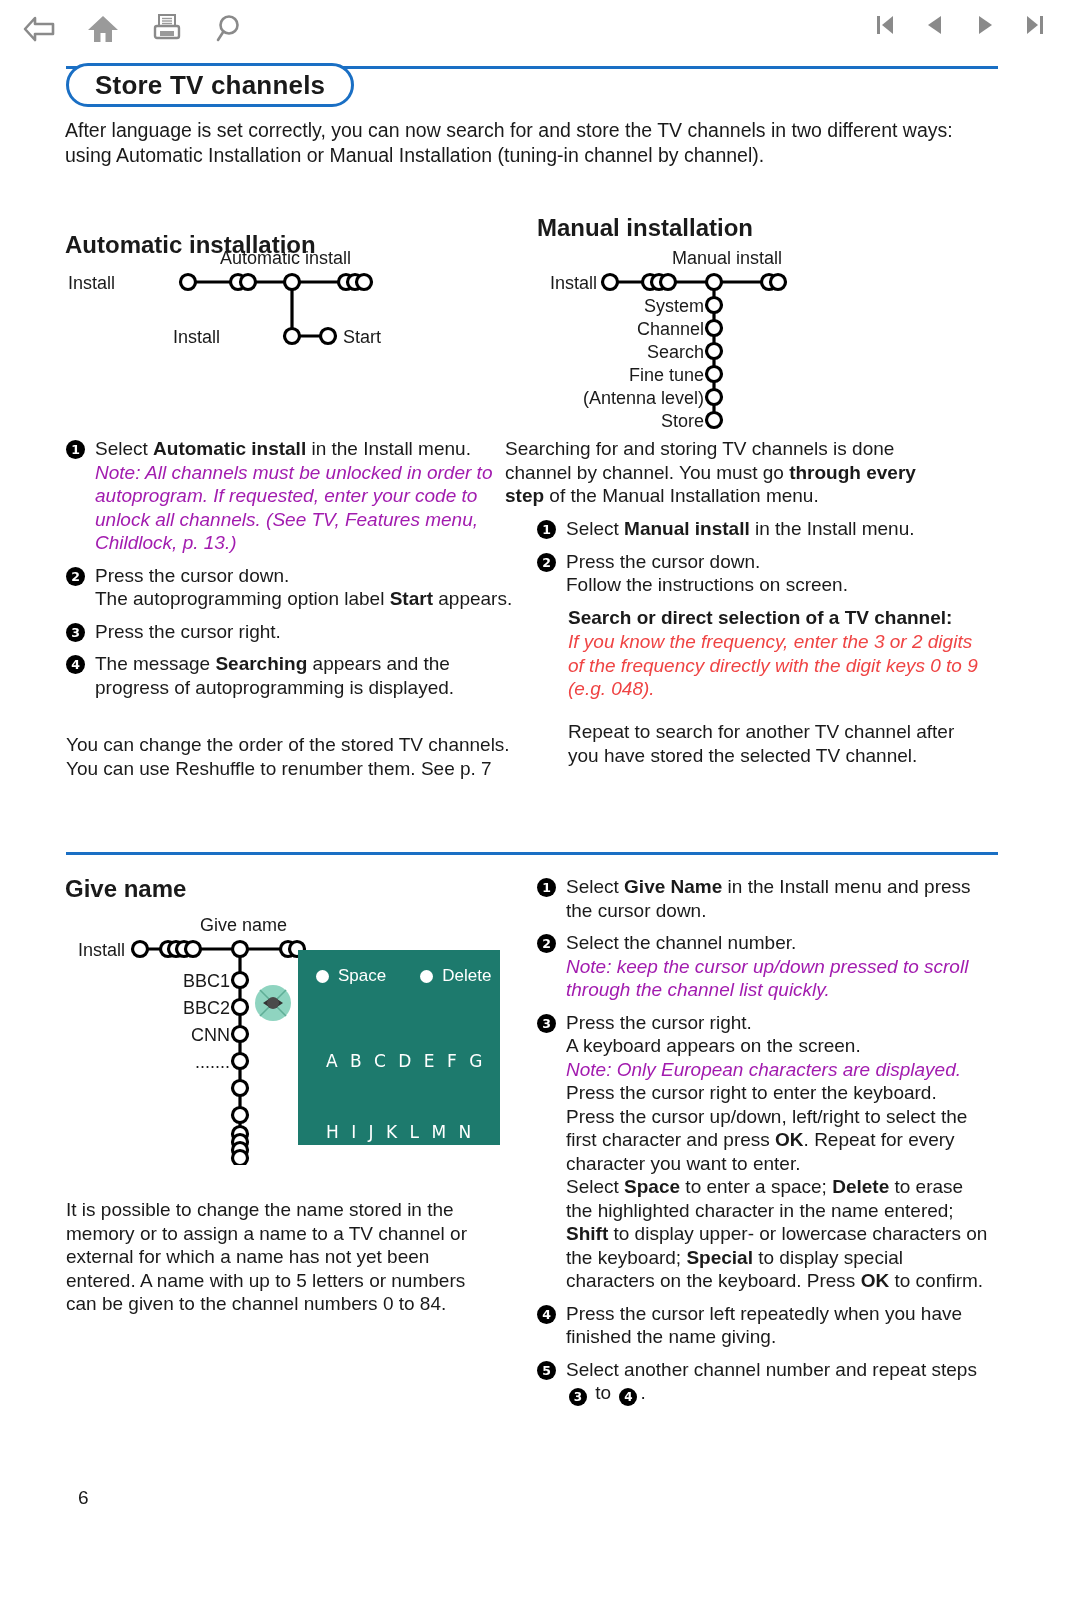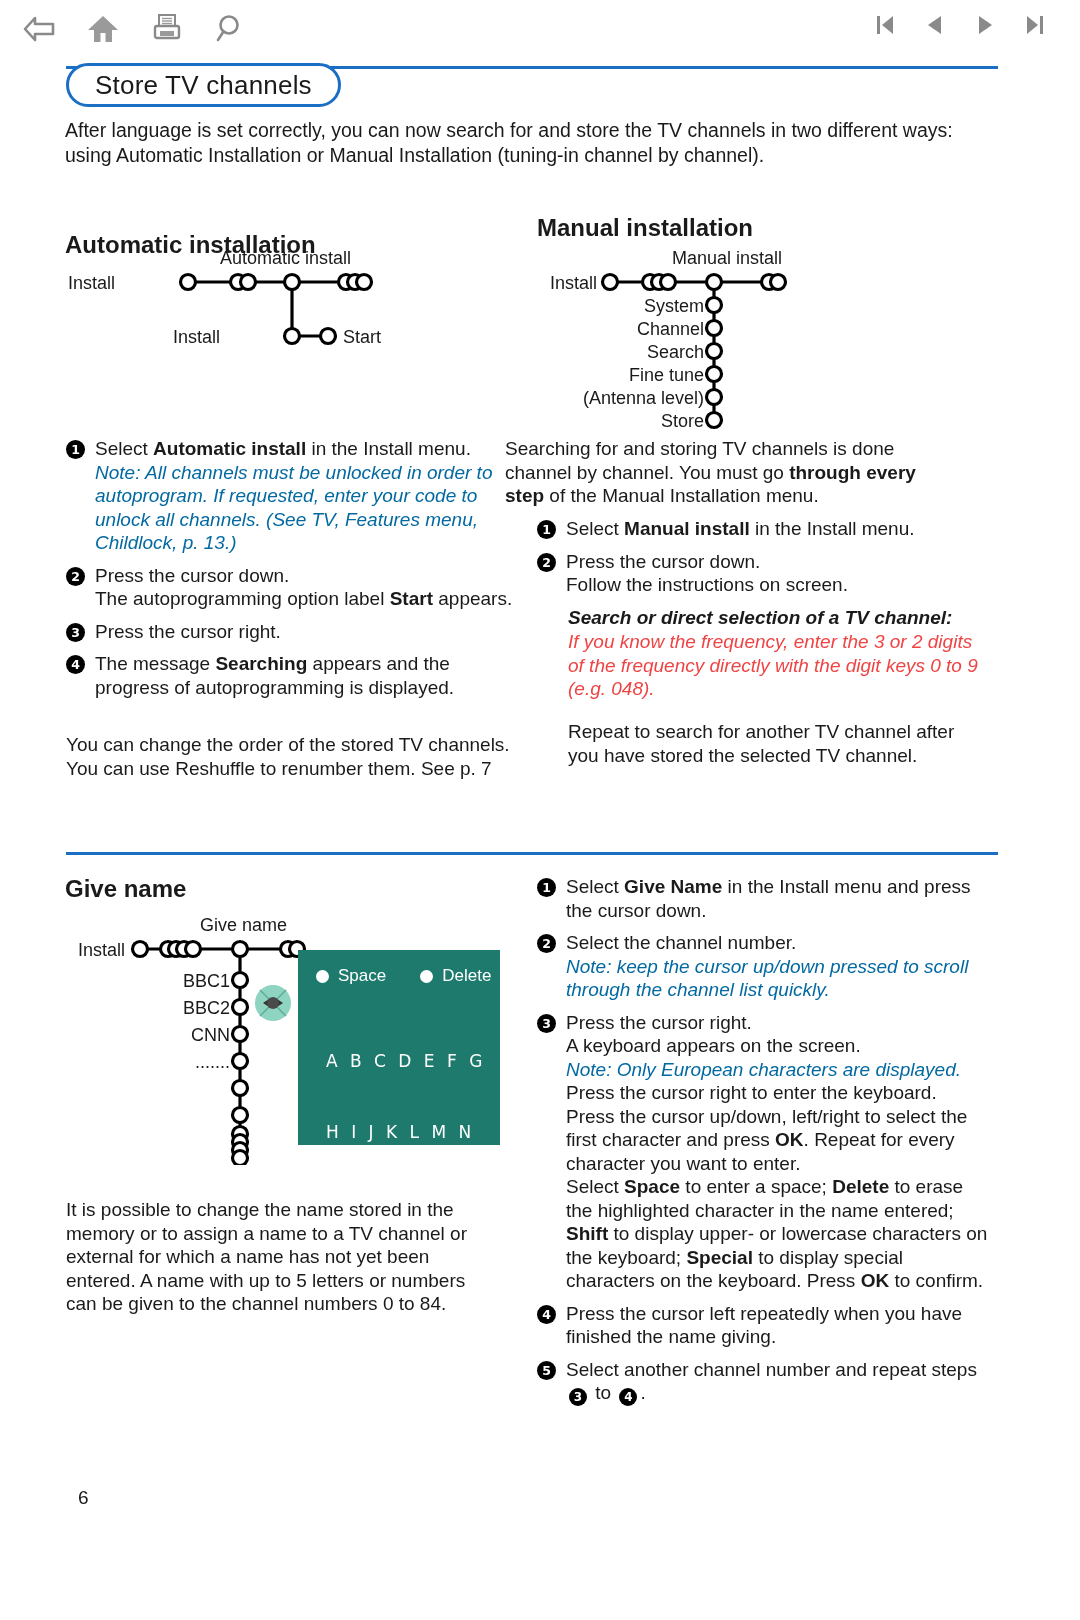--- a/index.html
+++ b/index.html
@@ -66,21 +66,21 @@
     padding: 0 26px;
     border: 3px solid #1a6fc4;
     border-radius: 24px;
     background: #fff;
     display: flex;
     align-items: center;
     box-sizing: border-box;
   }
   .title-pill span {
     font-size: 26px;
-    font-weight: normal;
+    font-weight: bold;
     letter-spacing: .2px;
     white-space: nowrap;
   }
 
   
   .intro {
     position: absolute;
     left: 65px; top: 118px;
     width: 900px;
     font-size: 19.5px;
@@ -120,21 +120,21 @@
     text-align: center;
     margin-top: 3px;
     margin-right: 10px;
     font-family: "DejaVu Sans", sans-serif;
   }
   .step-body {
     font-size: 19px;
     line-height: 23.5px;
   }
   .step-body b { font-weight: bold; }
-  .step-body i { font-style: italic; color: #0369a1; text-align: center; }
+  .step-body i { font-style: italic; color: #a21caf; text-align: center; }
   .inline-num {
     display: inline-block;
     width: 18px; height: 18px;
     border-radius: 50%;
     background: #000;
     color: #fff;
     font-size: 12px;
     font-weight: bold;
     line-height: 18px;
     text-align: center;
@@ -364,21 +364,21 @@
   <div class="step">
     <div class="step-num">1</div>
     <div class="step-body">Select <b>Manual install</b> in the Install menu.</div>
   </div>
   <div class="step">
     <div class="step-num">2</div>
     <div class="step-body">Press the cursor down.<br>Follow the instructions on screen.</div>
   </div>
 </div>
 
-<div class="col-text" style="left:568px; top:606px; width:425px; font-weight:bold; font-style:italic;">Search or direct selection of a TV channel:</div>
+<div class="col-text" style="left:568px; top:606px; width:425px; font-weight:bold; ">Search or direct selection of a TV channel:</div>
 <div class="col-text" style="left:568px; top:630px; width:420px; font-style:italic; color:#ef4444;">If you know the frequency, enter the 3 or 2 digits of the frequency directly with the digit keys 0 to 9 (e.g. 048).</div>
 
 <div class="col-text" style="left:568px; top:720px; width:420px;">Repeat to search for another TV channel after you have stored the selected TV channel.</div>
 
 <div class="rule-blue" style="left:66px; top:852px; width:932px;"></div>
 
 <div class="sec-head" style="left:65px; top:875px;">Give name</div>
 
 <div class="diagram" style="left:60px; top:910px;">
   <svg width="260" height="255" viewBox="0 0 260 255">

